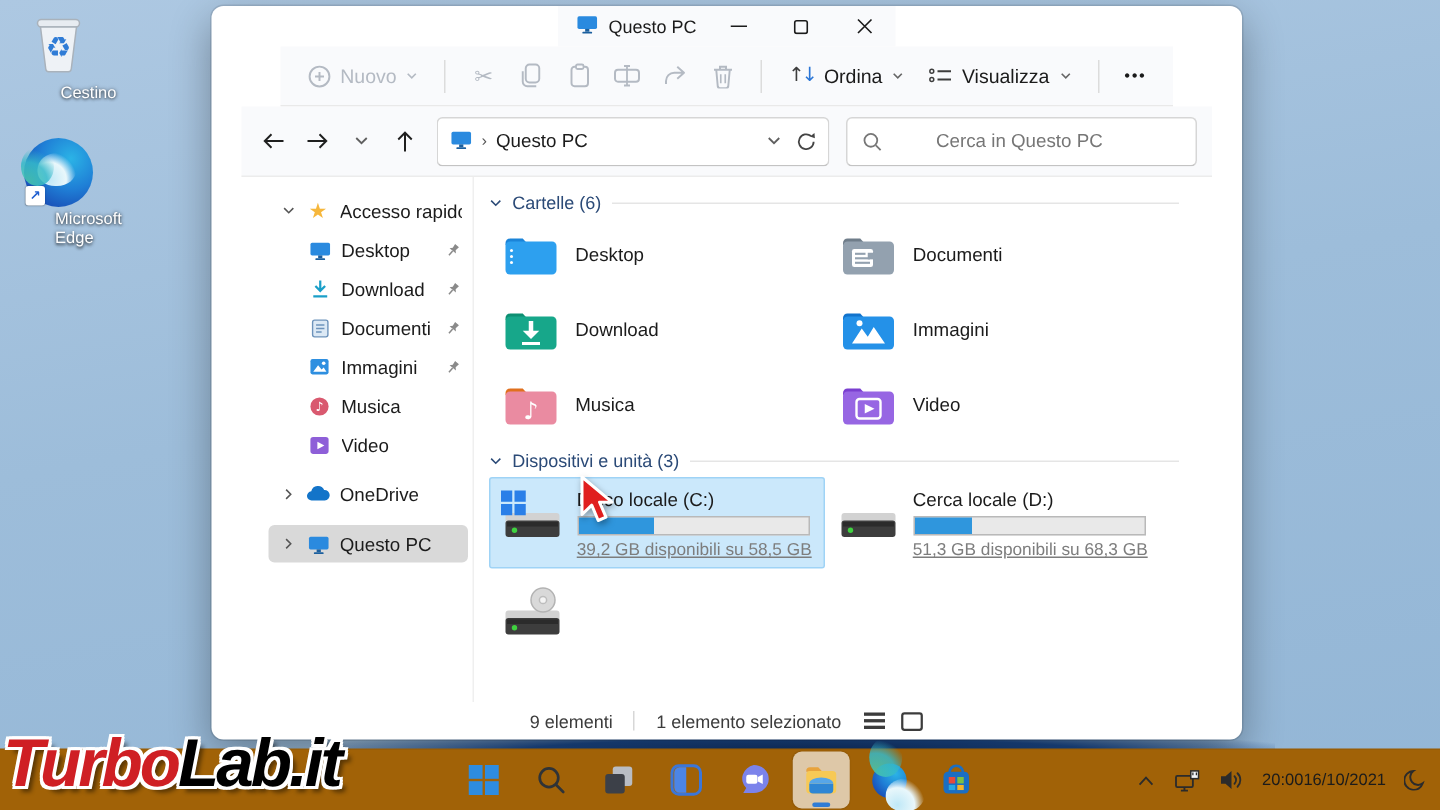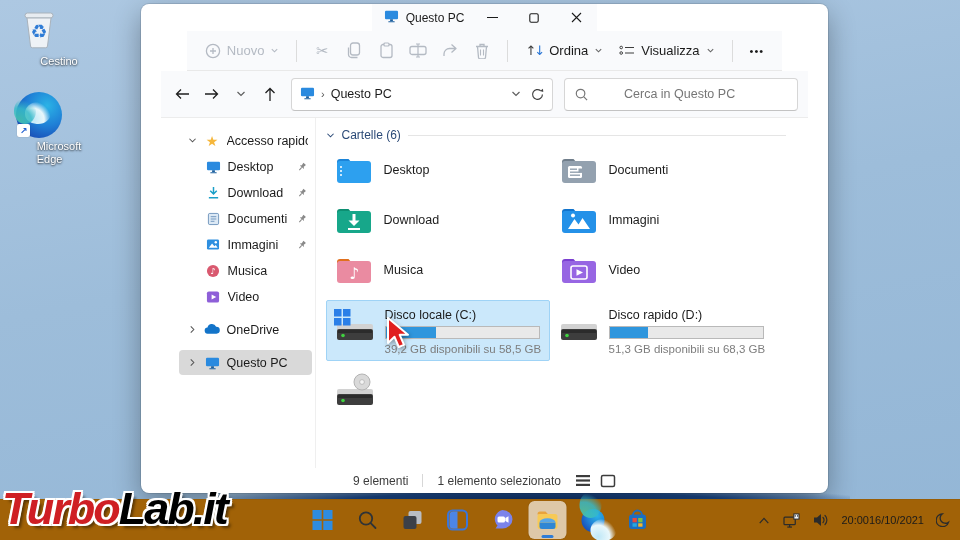--- a/index.html
+++ b/index.html
@@ -69,21 +69,21 @@
   .sect .rule{flex:1;height:1px;background:#e5e5e5;}
   .fgrid{display:grid;grid-template-columns:225px 225px;row-gap:9px;margin:7px 0 10px 9px;}
   .fitem{display:flex;align-items:center;gap:11px;height:41px;font-size:12.5px;}
   .dgrid{display:flex;flex-wrap:wrap;width:460px;margin-left:0;margin-top:2px;}
   .dtile{display:flex;align-items:flex-start;gap:8px;padding:6px 5px 5px 6px;border:1px solid transparent;border-radius:2px;width:211px;margin-bottom:4px;}
   .dtile.sel{background:#cbe8fb;border-color:#9fd3f6;}
   .drive-info{flex:1;min-width:0;padding-top:1px;}
   .drive-name{font-size:12.5px;margin-bottom:4px;white-space:nowrap;}
   .drive-bar{height:11px;border:1px solid #b9b9b9;background:#e9e9e9;margin-bottom:4px;margin-right:4px;}
   .drive-bar .fill{height:100%;background:#2f96dd;}
-  .drive-cap{font-size:11.5px;color:#7d7d7d;white-space:nowrap;}
+  .drive-cap{font-size:11.5px;color:#7d7d7d;white-space:nowrap;text-decoration:underline;}
   
   .statusbar{height:25px;flex:none;display:flex;align-items:center;padding:0 12px;font-size:12px;color:#3c3c3c;gap:14px;}
   .vline{width:1px;height:13px;background:#d7d7d7;}
   .viewicons{margin-left:auto;display:flex;gap:9px;align-items:center;}
   
   .taskbar{position:absolute;left:0;right:0;bottom:0;height:40px;background:#a16207;border-top:1px solid rgba(0,0,0,.05);z-index:5;}
   .tb-center{position:absolute;left:50%;top:0;transform:translateX(-50%);height:40px;display:flex;align-items:center;gap:7px;}
   .tbslot{width:38px;height:38px;display:flex;align-items:center;justify-content:center;position:relative;border-radius:6px;}
   .tbslot.active{background:rgba(255,255,255,.65);box-shadow:0 0 1px rgba(0,0,0,.15);}
   .tbslot.active::after{content:"";position:absolute;bottom:1px;left:50%;transform:translateX(-50%);width:12px;height:3px;border-radius:2px;background:#2f7cd6;}
@@ -461,20 +461,27 @@
             <svg width="38" height="31" viewBox="0 0 38 31">
               <path d="M2 8 a3 3 0 0 1 3-3 h8.5 l4 4.5 H2 Z" fill="#7a3fd0"></path>
               <rect x="2" y="7" width="34" height="22" rx="3" fill="#9766e3"></rect>
               <rect x="11" y="12" width="16" height="13" rx="2" fill="none" stroke="#fff" stroke-width="1.6"></rect>
               <polygon points="16.5,15.3 23,18.5 16.5,21.7" fill="#fff"></polygon>
             </svg>
             <span>Video</span>
           </div>
         </div>
 
+        <div class="sect">
+          <svg width="9" height="7" viewBox="0 0 10 8">
+              <polyline points="1.5,2 5,5.5 8.5,2" fill="none" stroke="#2b4a77" stroke-width="1.2"></polyline>
+            </svg>
+          <span>Dispositivi e unità (3)</span>
+          <span class="rule"></span>
+        </div>
 
         <div class="dgrid">
           <div class="dtile sel">
             <svg width="44" height="40" viewBox="0 0 44 40">
               <rect x="4" y="17" width="36" height="8" rx="2" fill="#d2d2d2"></rect>
               <rect x="4" y="22" width="36" height="11" rx="2" fill="#3d3d3d"></rect>
               <rect x="5" y="23" width="34" height="3" fill="#2b2b2b"></rect>
               <circle cx="10" cy="28.5" r="1.8" fill="#3fd23f"></circle>
               <rect x="1" y="2" width="7.5" height="7.5" fill="#2a7fe8"></rect>
                 <rect x="10" y="2" width="7.5" height="7.5" fill="#2a7fe8"></rect>
@@ -490,21 +497,21 @@
             </div>
           </div>
           <div class="dtile">
             <svg width="44" height="40" viewBox="0 0 44 40">
               <rect x="4" y="17" width="36" height="8" rx="2" fill="#d2d2d2"></rect>
               <rect x="4" y="22" width="36" height="11" rx="2" fill="#3d3d3d"></rect>
               <rect x="5" y="23" width="34" height="3" fill="#2b2b2b"></rect>
               <circle cx="10" cy="28.5" r="1.8" fill="#3fd23f"></circle>
             </svg>
             <div class="drive-info">
-              <div class="drive-name">Disco rapido (D:)</div>
+              <div class="drive-name">Cerca locale (D:)</div>
               <div class="drive-bar">
                   <div class="fill" style="width: 25%;"></div>
                 </div>
               <div class="drive-cap">51,3 GB disponibili su 68,3 GB</div>
             </div>
           </div>
           <div class="dtile">
             <svg width="44" height="40" viewBox="0 0 44 40">
               <rect x="4" y="17" width="36" height="8" rx="2" fill="#d2d2d2"></rect>
               <rect x="4" y="22" width="36" height="11" rx="2" fill="#3d3d3d"></rect>

